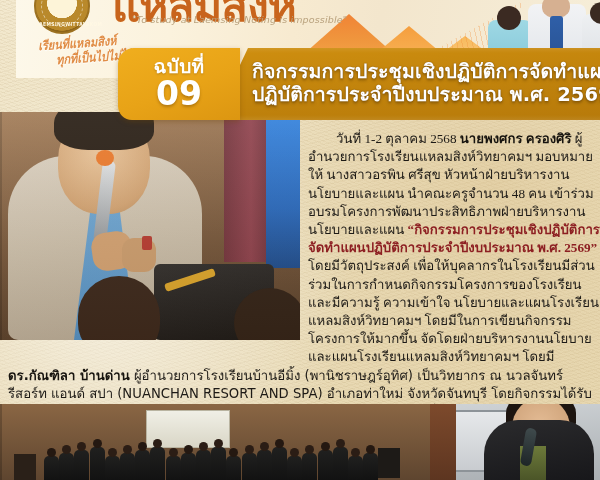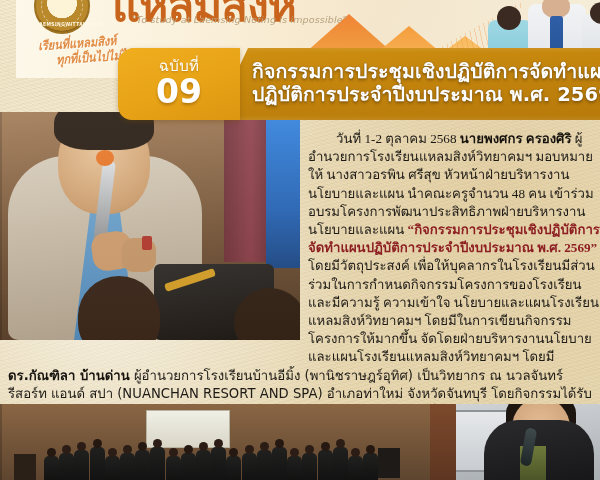--- a/index.html
+++ b/index.html
@@ -97,21 +97,21 @@
   
   .banner { position:absolute; left:118px; top:48px; width:482px; height:72px; }
   .banner-issue {
     position:absolute; left:0; top:0; width:122px; height:72px;
     background:linear-gradient(160deg,#f0ae1e 0%,#e8a317 55%,#dc9611 100%);
     border-radius:16px 0 0 14px;
     box-shadow:0 2px 5px rgba(110,70,8,.35);
     display:flex; flex-direction:column; align-items:center; justify-content:center;
     color:#fff;
   }
-  .issue-label { font-size:15px; font-weight:400; line-height:1; letter-spacing:.3px;
+  .issue-label { font-size:19px; font-weight:700; line-height:1; letter-spacing:.3px;
                  text-shadow:0 1px 2px rgba(120,74,6,.4); }
   .issue-num   { font-size:33px; font-weight:800; line-height:1.02; margin-top:1px;
                  text-shadow:0 2px 3px rgba(120,74,6,.45); }
   .banner-title {
     position:absolute; left:96px; top:0; width:504px; height:72px;
     background:linear-gradient(175deg,#cf8f10 0%,#c1830c 48%,#b5780a 100%);
     clip-path:polygon(34px 0, 100% 0, 100% 100%, 0 100%);
     box-shadow:inset 2px 0 6px rgba(255,255,255,.18);
     display:flex; flex-direction:column; justify-content:center;
     padding-left:38px;

